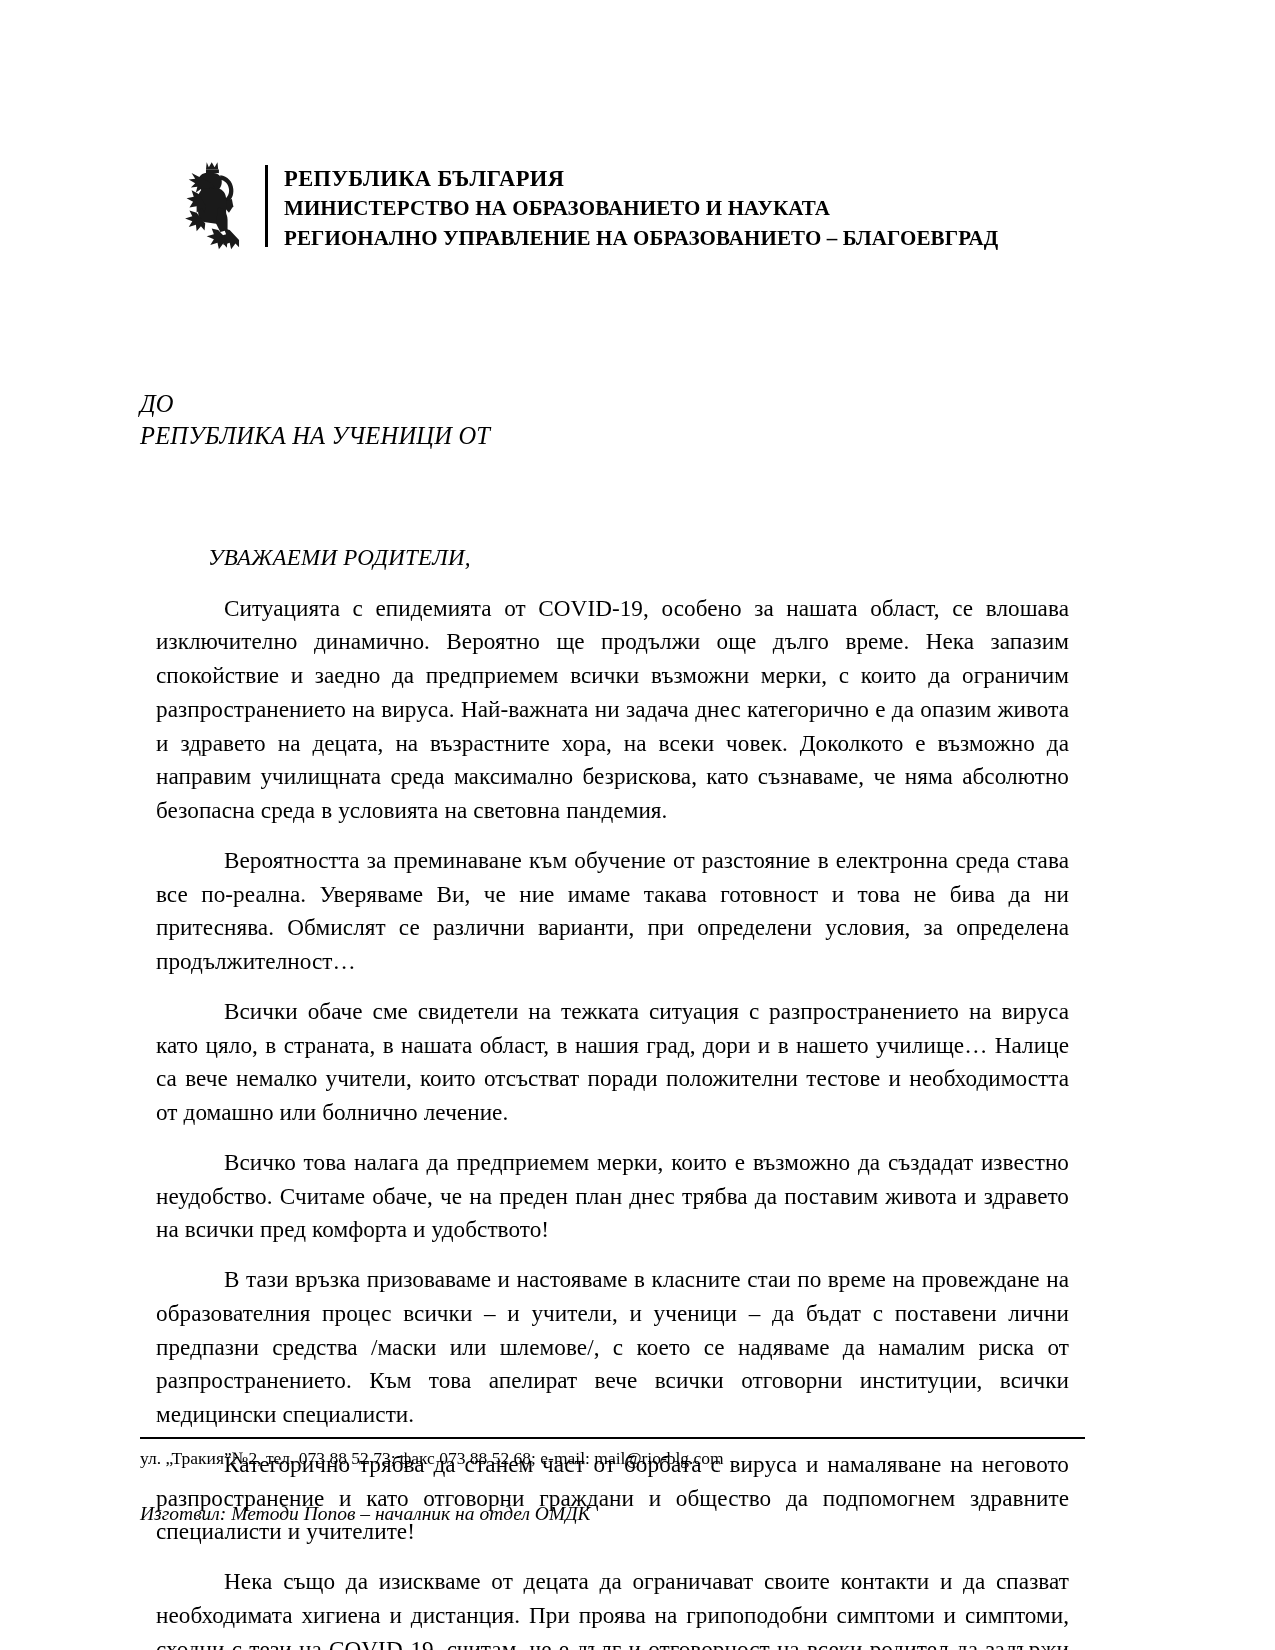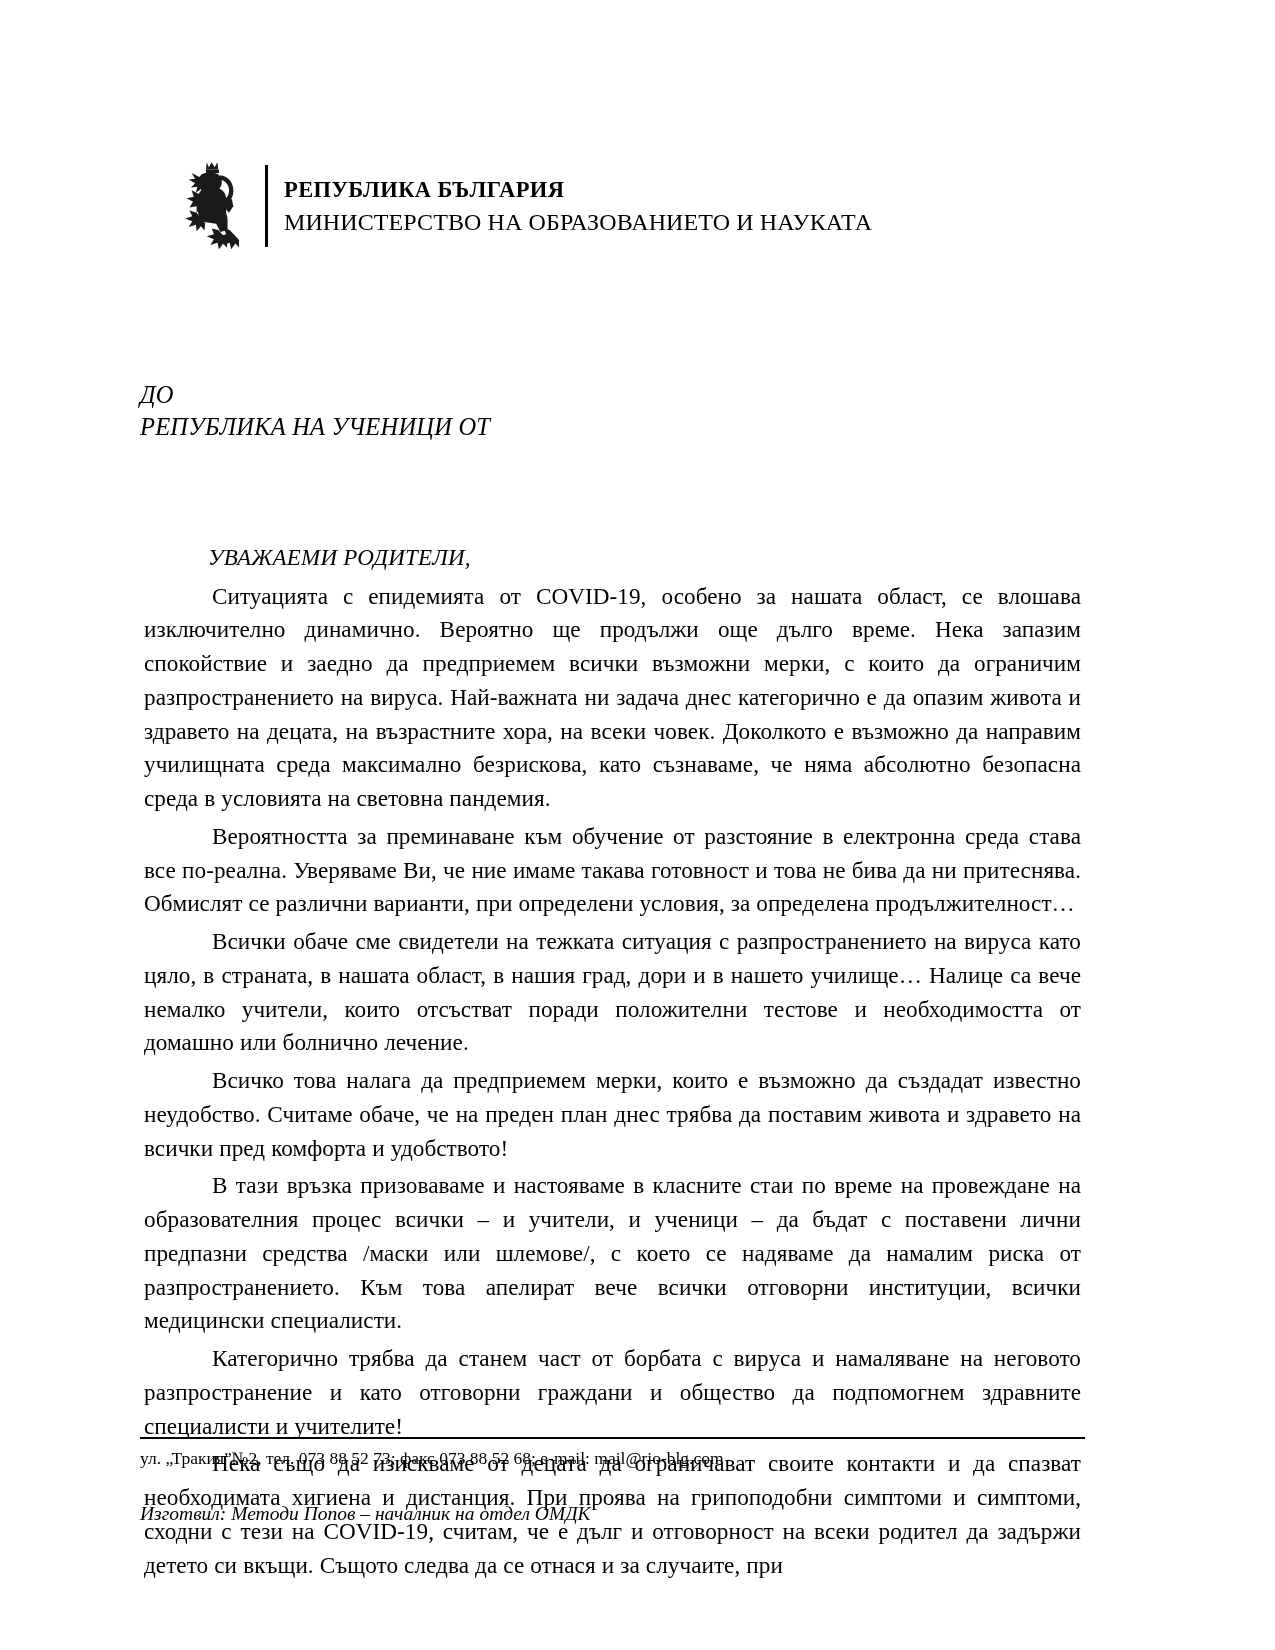--- a/index.html
+++ b/index.html
@@ -50,32 +50,32 @@
     padding-top: 6px;
   }
   .lh-line1 {
     font-weight: bold;
     font-size: 22.5px;
     letter-spacing: 0.4px;
     line-height: 1.32;
     white-space: nowrap;
   }
   .lh-line2, .lh-line3 {
-    font-weight: normal;
-    font-size: 24px;
+    font-weight: bold;
+    font-size: 21px;
     letter-spacing: 0.1px;
     line-height: 1.42;
     white-space: nowrap;
   }
 
   
   .addressee {
     position: absolute;
     left: 140px;
-    top: 379px;
+    top: 388px;
     font-style: italic;
     font-size: 24.5px;
     line-height: 1.30;
     letter-spacing: 0.2px;
   }
   .addressee div { white-space: nowrap; }
 
   
   .body-block {
     position: absolute;
@@ -86,21 +86,21 @@
   .salutation {
     font-style: italic;
     font-weight: normal;
     font-size: 23px;
     text-indent: 68px;
     line-height: 1.50;
     letter-spacing: 0.2px;
     margin: 1px 0 1px 0;
   }
   p.para {
-    margin: 4px;
+    margin: 16px;
     font-size: 23.2px;
     line-height: 1.455;
     text-align: justify;
     text-indent: 68px;
     letter-spacing: 0.05px;
     word-spacing: 0.2px;
     hyphens: none;
   }
   p.para:last-child { text-align: justify; }
 
@@ -170,20 +170,21 @@
           <path d="M76 100 l-8 -2 l3 8 l-9 3 l9 4 l-4 8 l9 -3 l2 9 l6 -8 l5 5 l0 -10 Z"></path>
         </g>
       </svg>
     </div>
 
     <div class="lh-rule"></div>
 
     <div class="lh-lines">
       <div class="lh-line1">РЕПУБЛИКА БЪЛГАРИЯ</div>
       <div class="lh-line2">МИНИСТЕРСТВО НА ОБРАЗОВАНИЕТО И НАУКАТА</div>
+      <div class="lh-line3">РЕГИОНАЛНО УПРАВЛЕНИЕ НА ОБРАЗОВАНИЕТО – БЛАГОЕВГРАД</div>
     </div>
   </div>
 
   <div class="addressee">
     <div>ДО</div>
     <div>РЕПУБЛИКА НА УЧЕНИЦИ ОТ</div>
   </div>
 
   <div class="body-block">
     <div class="salutation">УВАЖАЕМИ РОДИТЕЛИ,</div>

